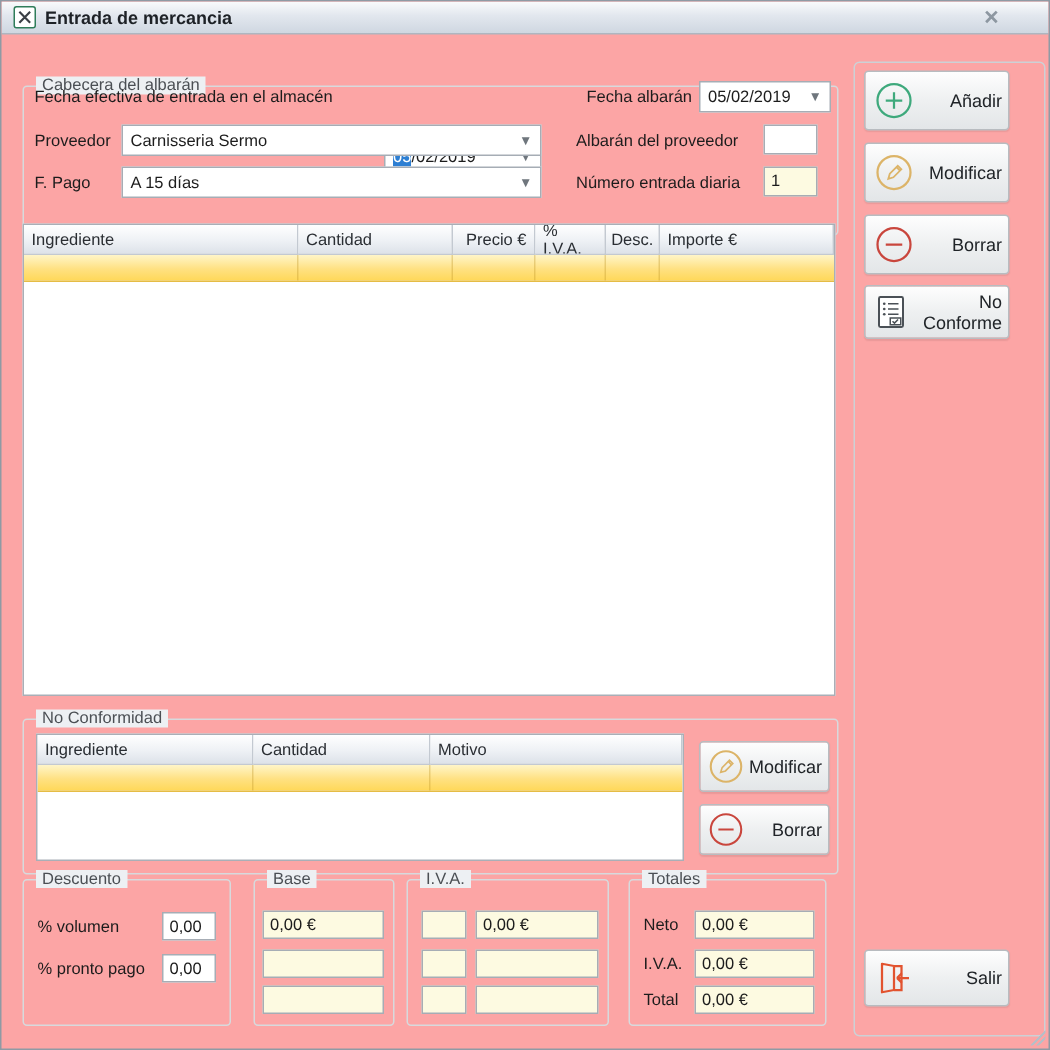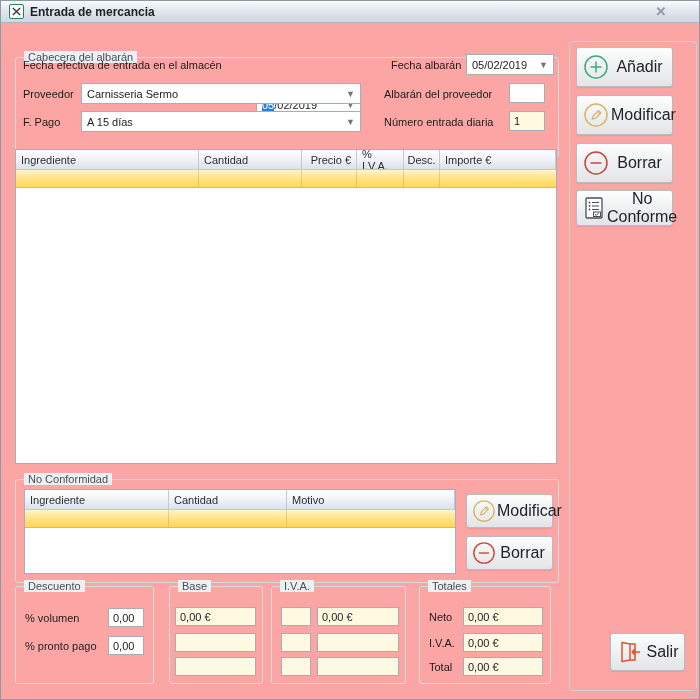--- a/index.html
+++ b/index.html
@@ -76,21 +76,21 @@
 
   
   .btn {
     position:absolute; display:flex; align-items:center;
     background:linear-gradient(#fefefe, #eef0f1 50%, #e3e6e8);
     border:1px solid #b8bcc0; border-radius:3px;
     box-shadow:0 1px 1px rgba(0,0,0,.08);
     padding:0 4px; cursor:default;
   }
   .btn .ic { flex:0 0 30px; display:flex; align-items:center; justify-content:center; }
-  .btn .btn-label { flex:1; text-align:center; font-size:16px; color:#202428; }
+  .btn .btn-label { flex:1; text-align:right; font-size:12px; color:#202428; }
 
   .right-panel {
     position:absolute; left:568px; top:40px; width:128px; height:650px;
     border:1px solid #ccd1d6; border-radius:4px;
   }
 
   .resize-grip { position:absolute; right:2px; bottom:2px; width:10px; height:10px;
     background:
       linear-gradient(135deg, transparent 50%, #b7bec6 50%, #b7bec6 57%, transparent 57%,
       transparent 70%, #b7bec6 70%, #b7bec6 77%, transparent 77%);
@@ -207,21 +207,21 @@
           <circle cx="6.5" cy="13.5" r="0.9" fill="#4a5056"></circle>
           <path d="M9 6.5h7M9 10h7M9 13.5h7" stroke="#4a5056" stroke-width="1.1"></path>
           <rect x="10.5" y="16" width="7" height="4.5" fill="#fff" stroke="#4a5056" stroke-width="1"></rect>
           <path d="M12 18.2l1.3 1.2 2.4-2.4" fill="none" stroke="#4a5056" stroke-width="1"></path>
         </svg>
     </span>
     <span class="btn-label">No Conforme</span>
   </div>
 
 
-  <div class="btn" style="left:609px; top:632px; width:75px; height:38px;">
+  <div class="btn" style="left:575px; top:632px; width:97px; height:38px;">
     <span class="ic">
       <svg width="26" height="26" viewBox="0 0 26 26">
           <path d="M5 3.5l8 1.5v16l-8 1.5z" fill="none" stroke="#e2532f" stroke-width="1.5" stroke-linejoin="round"></path>
           <path d="M13 5h5v16h-5" fill="none" stroke="#e2532f" stroke-width="1.5"></path>
           <path d="M23 13h-8M15 13l3.2-3.2M15 13l3.2 3.2" fill="none" stroke="#e2532f" stroke-width="1.5"></path>
         </svg>
     </span>
     <span class="btn-label">Salir</span>
   </div>
 

